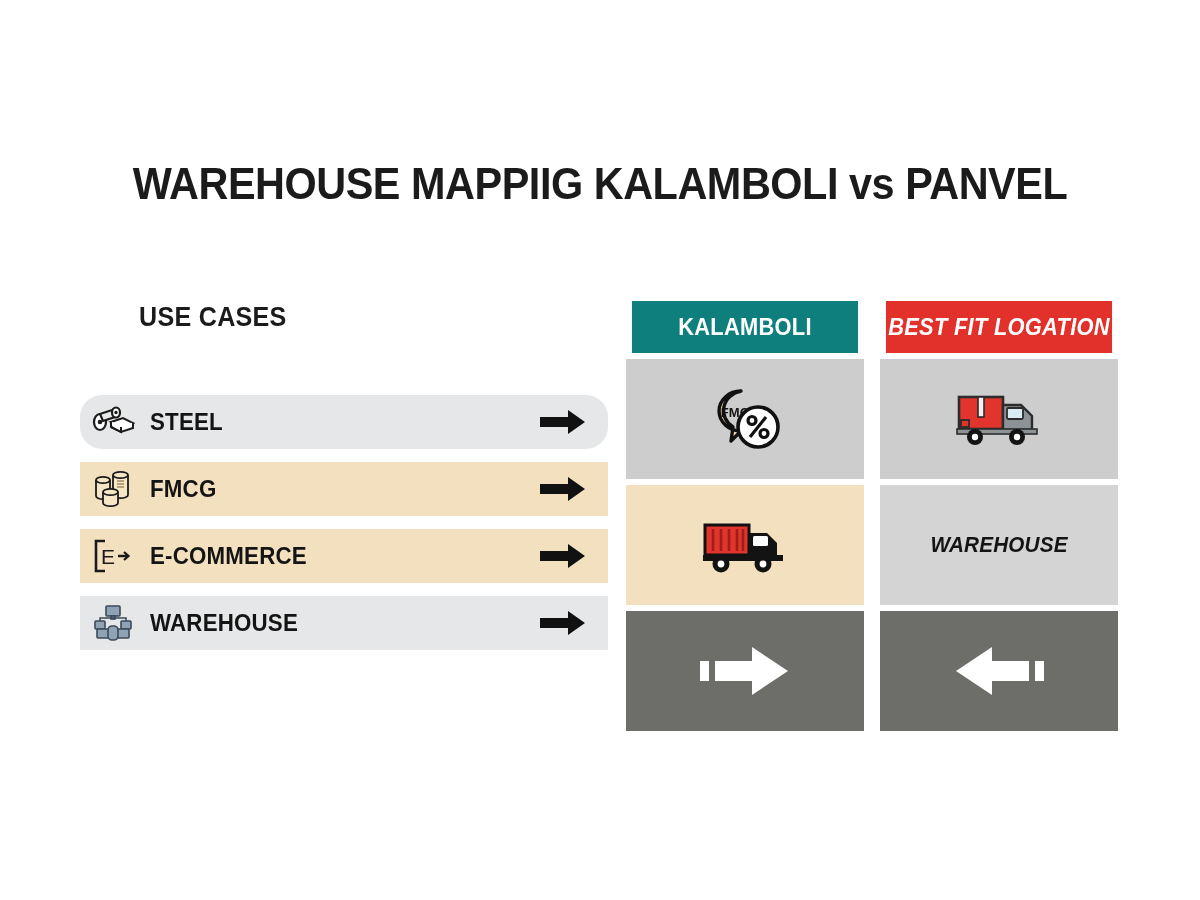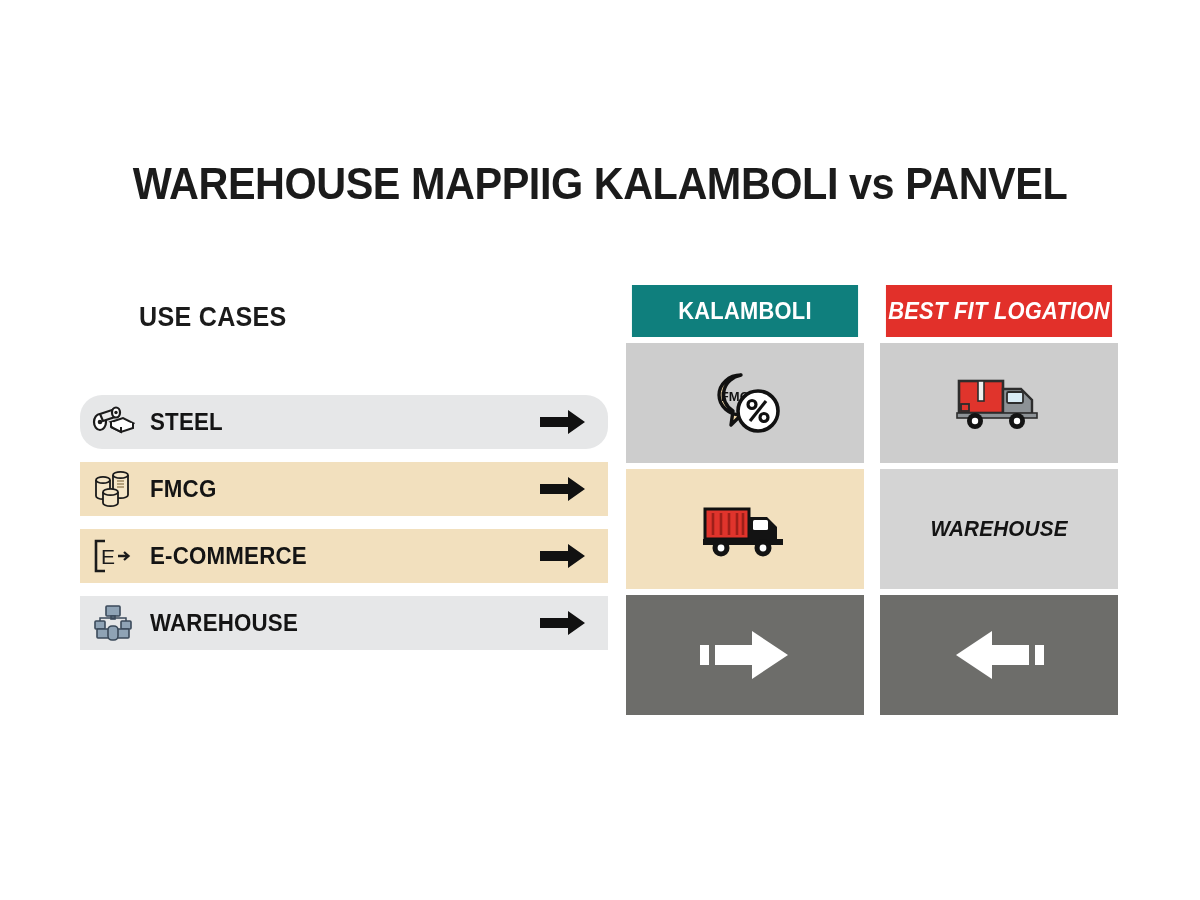--- a/index.html
+++ b/index.html
@@ -91,21 +91,21 @@
   }
 
   
   #compare-grid {
     position: absolute;
     left: 626px;
     top: 285px;
   }
   .grid-col {
     position: absolute;
-    top: 0;
+    top: 16px;
     width: 238px;
   }
   #col-kalamboli { left: 0; }
   #col-bestfit   { left: 254px; font-style: italic; }
 
   .col-header {
     height: 52px;
     display: flex;
     align-items: center;
     justify-content: center;

